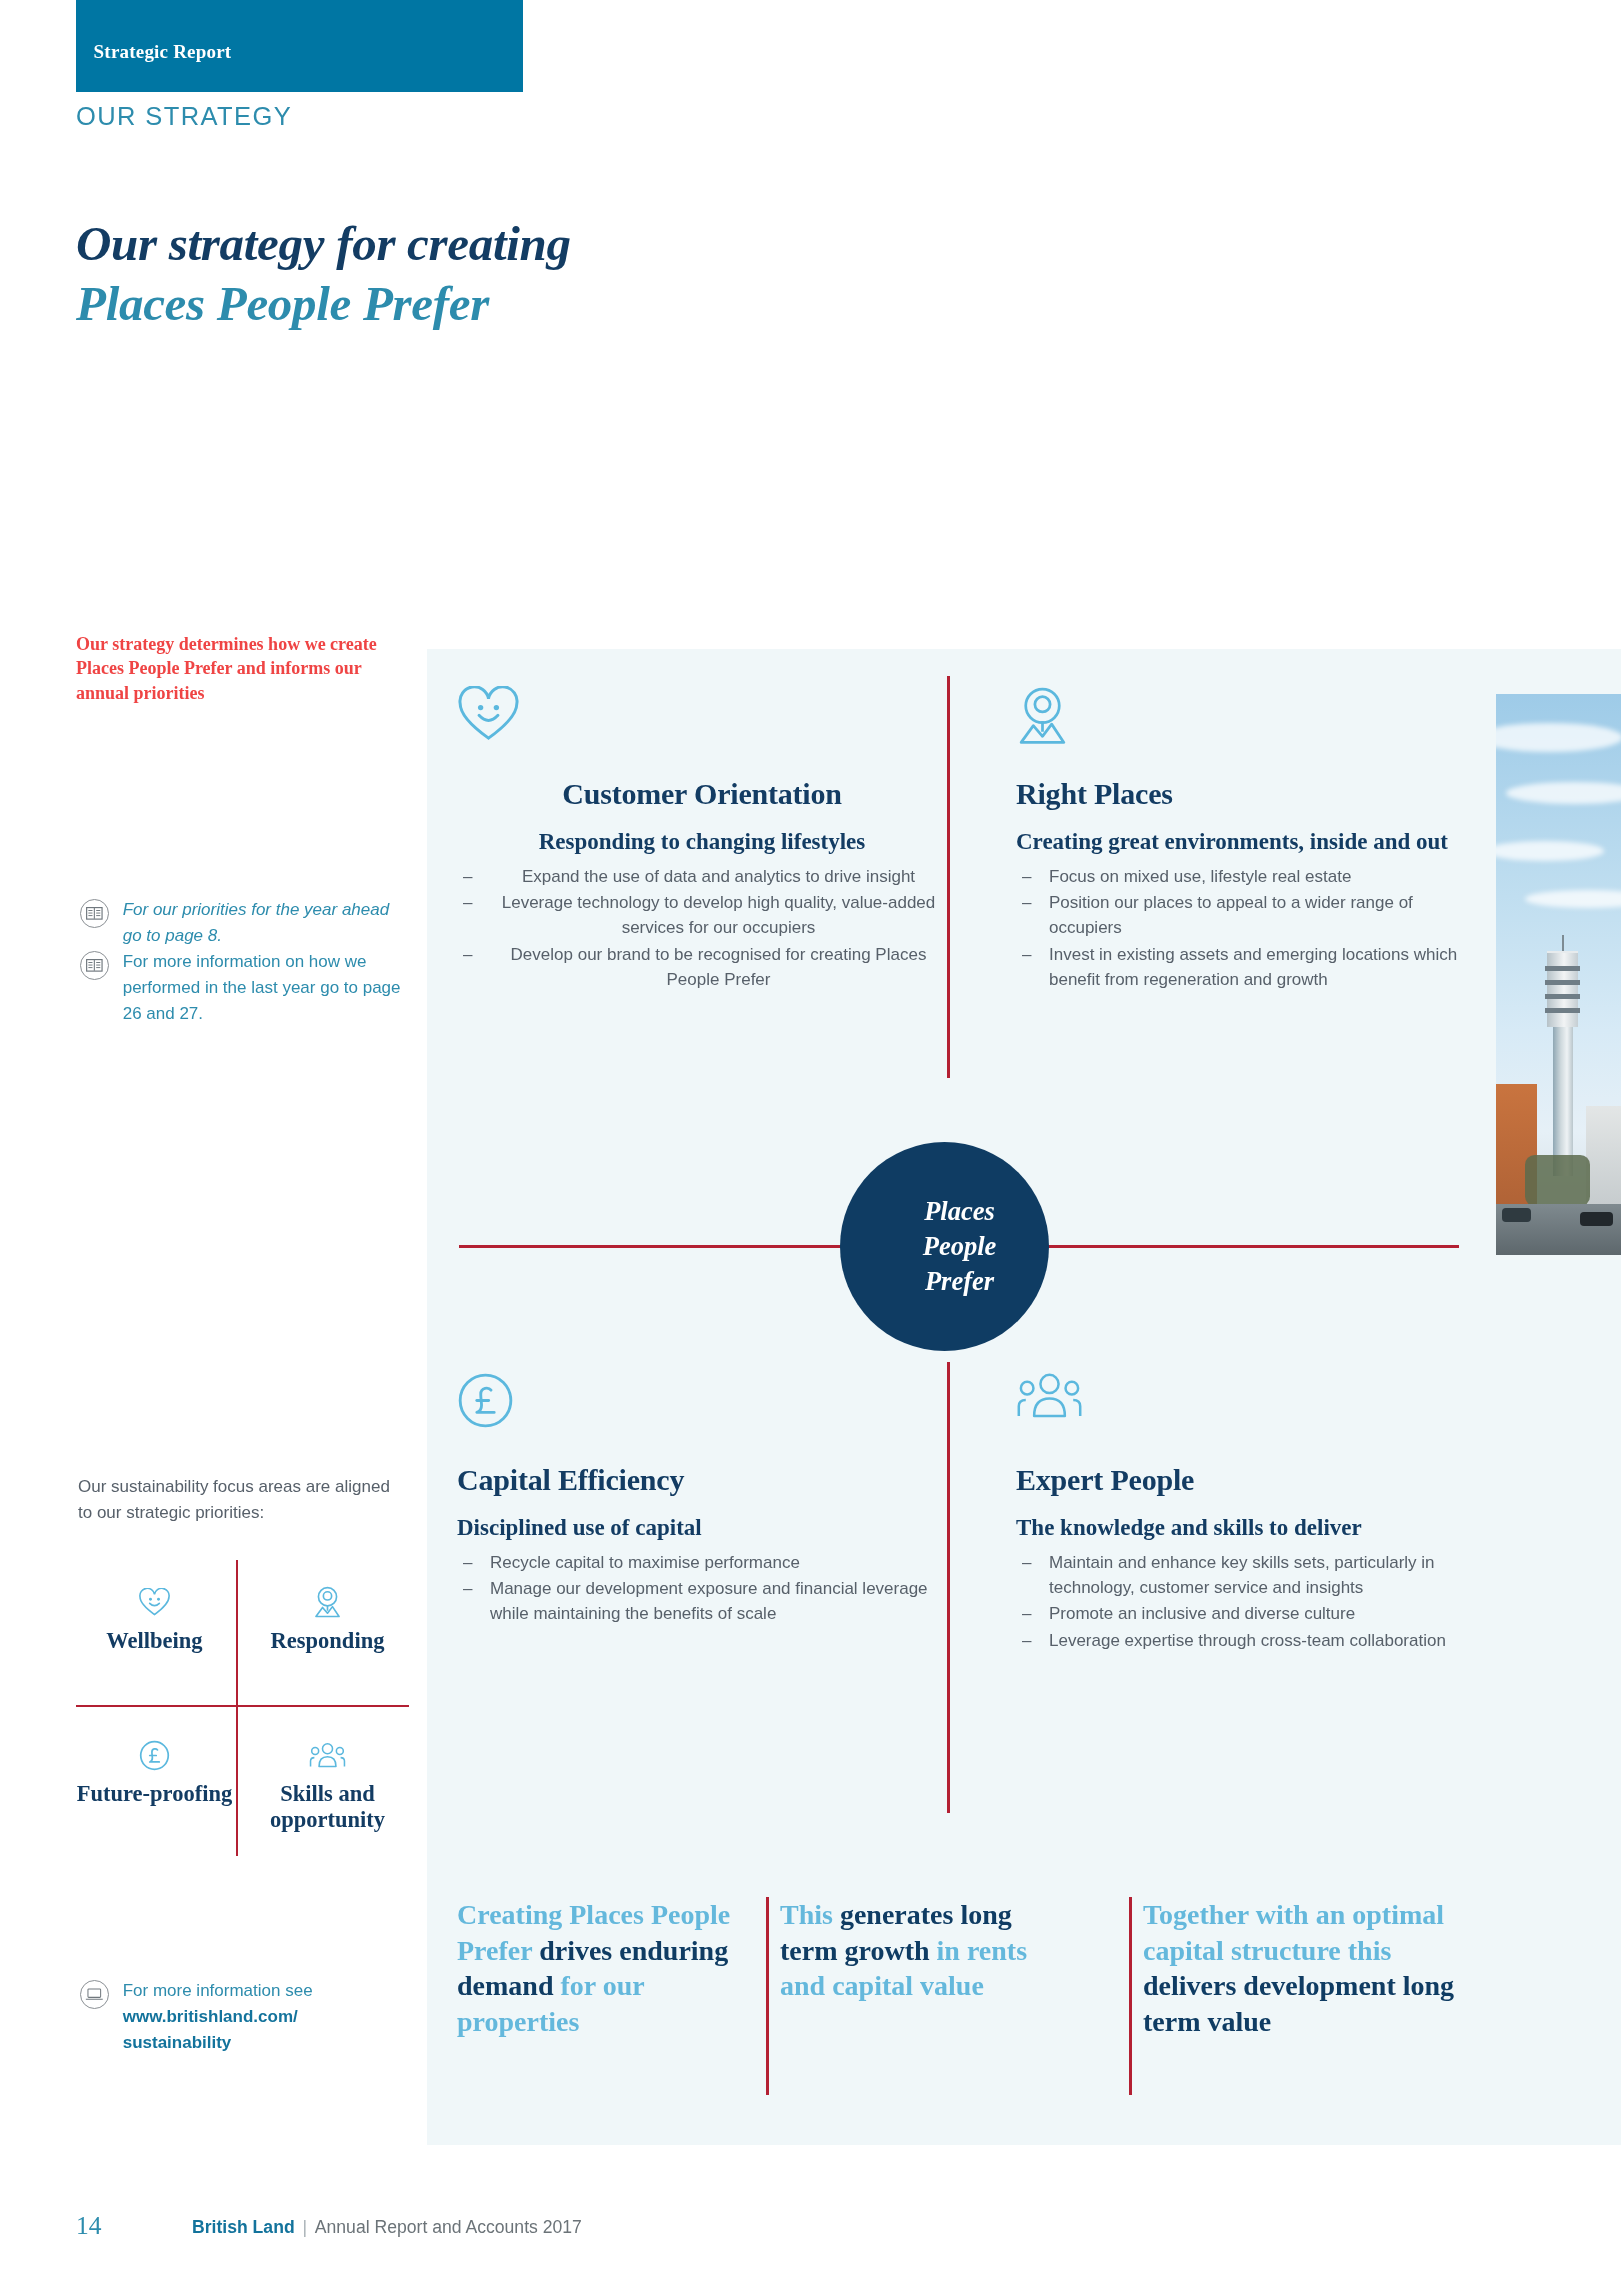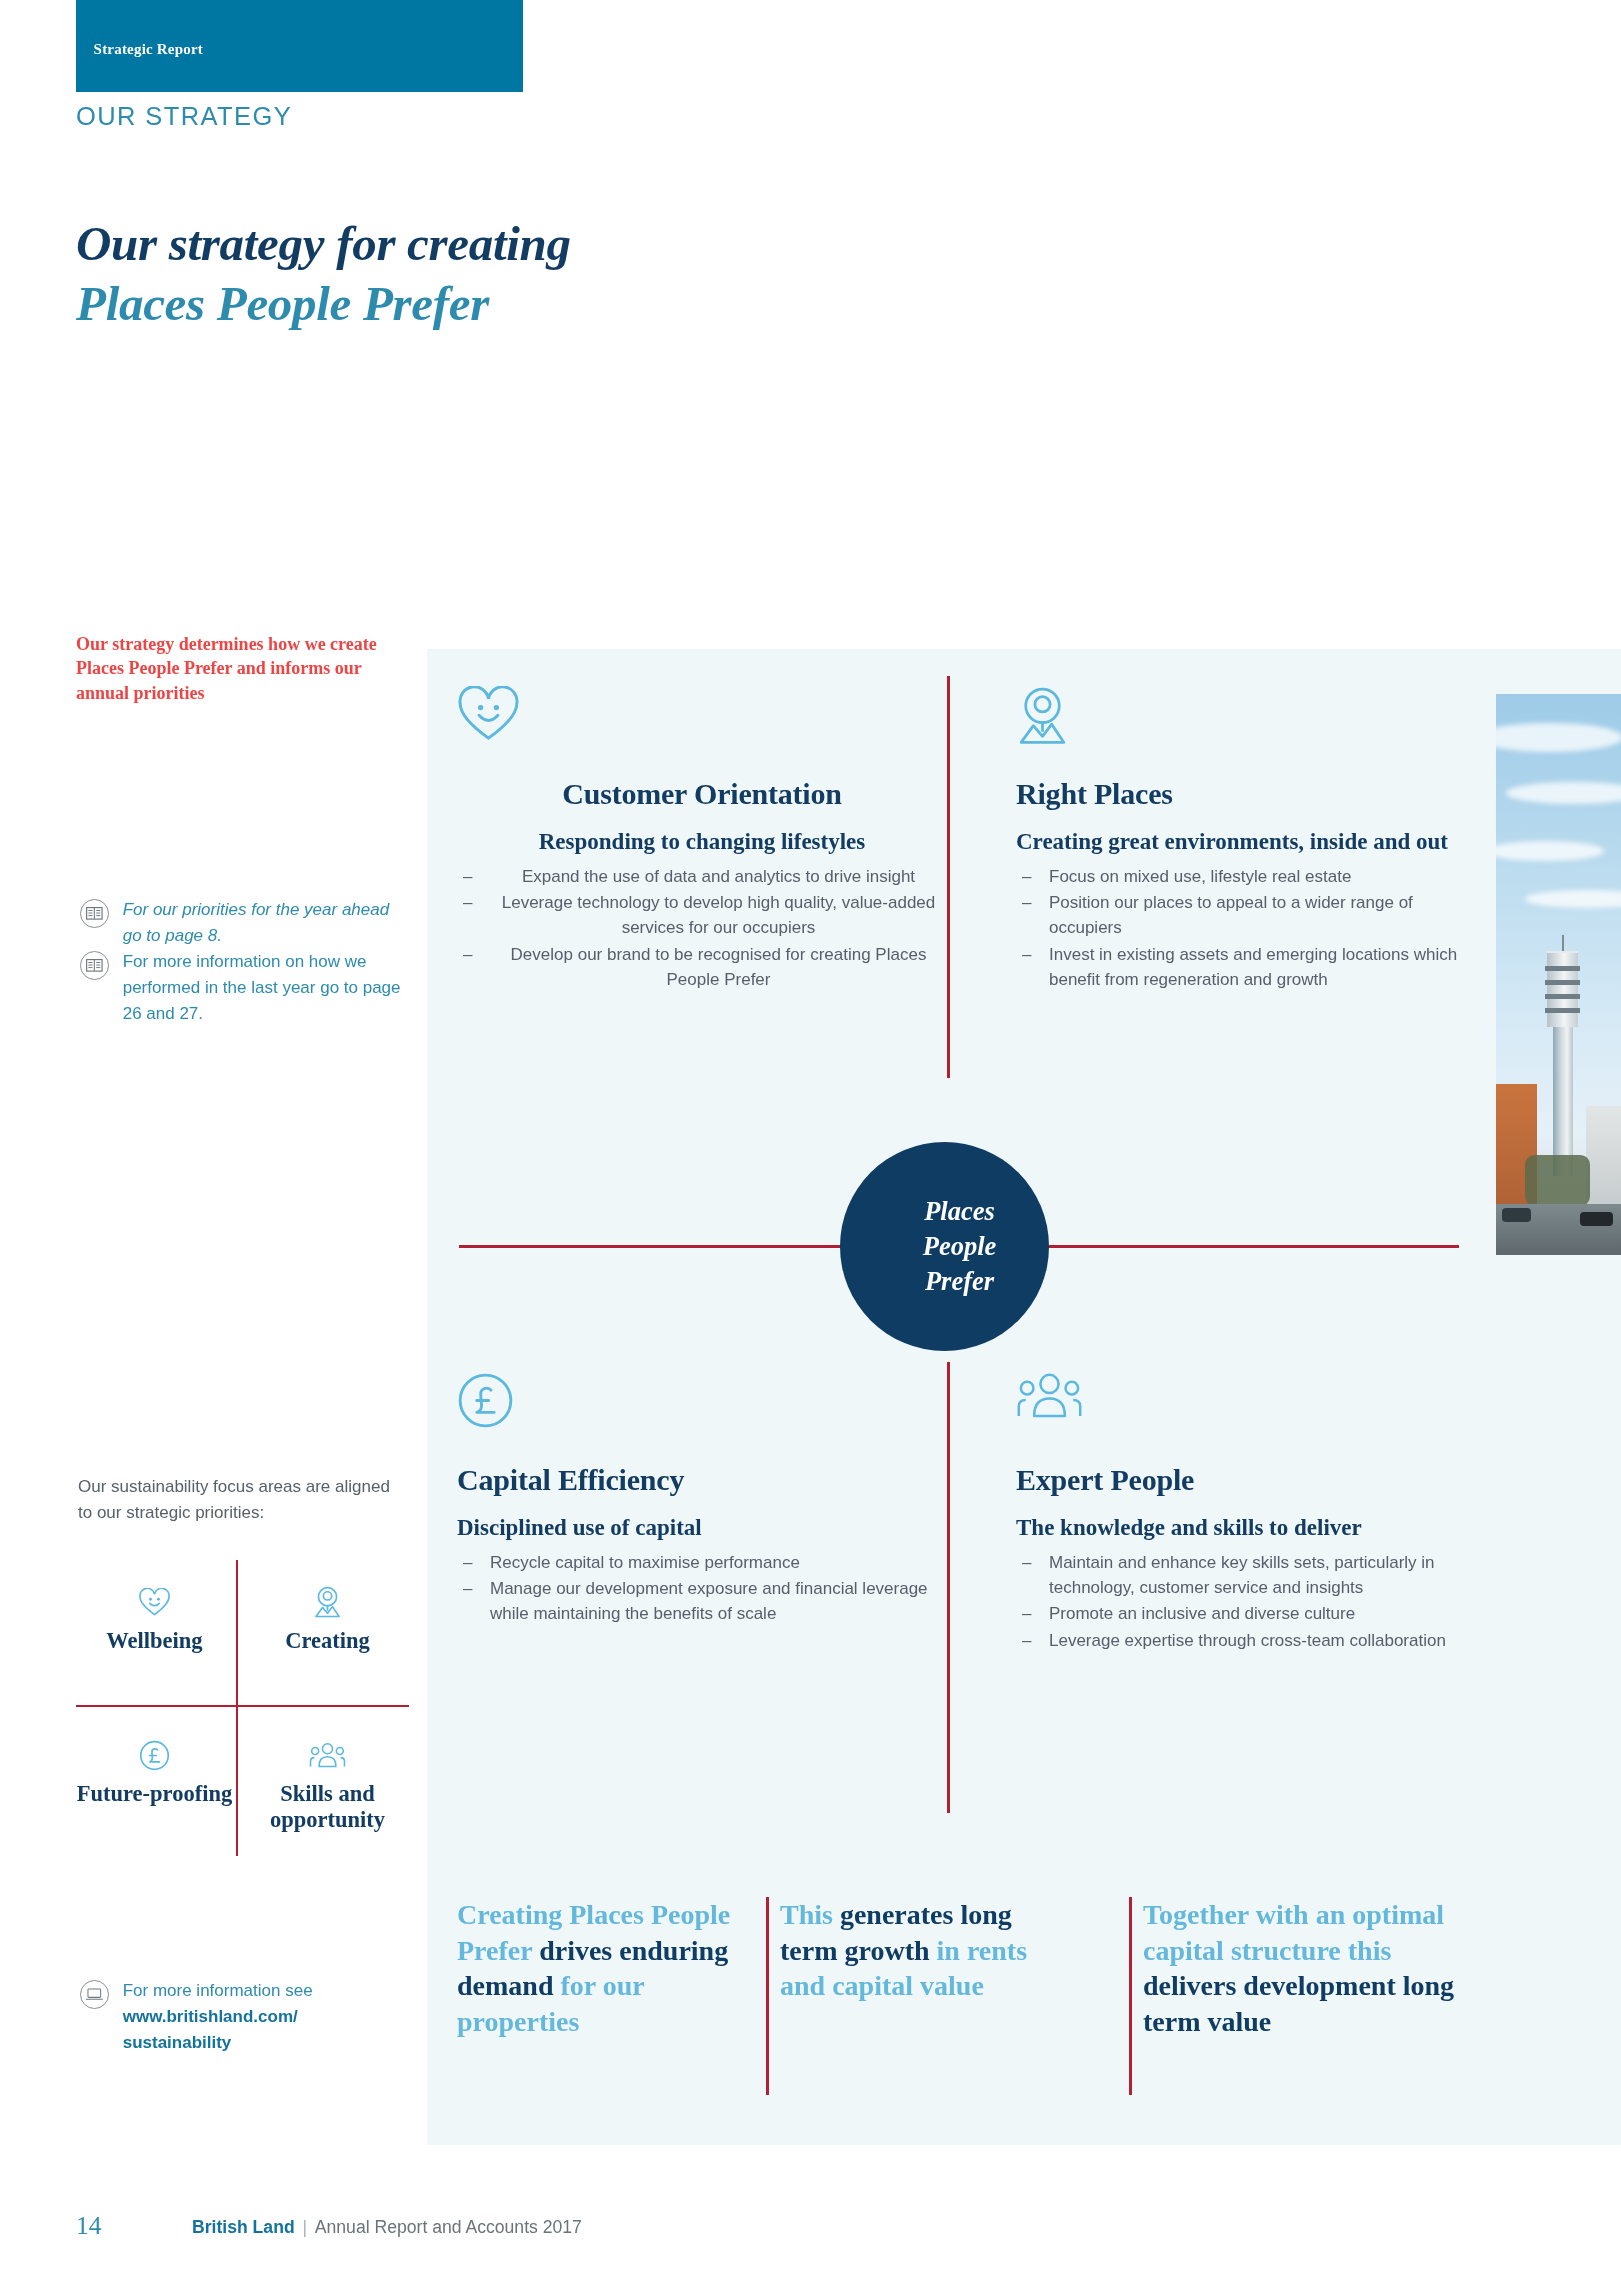--- a/index.html
+++ b/index.html
@@ -25,21 +25,21 @@
     left: 76px; top: 0;
     width: 447px; height: 92px;
     background: #0076A3;
   }
   .section-tab-label {
     position: absolute;
     left: 17.6px; top: 41px;
     color: #ffffff;
     font-family: "Liberation Serif", serif;
     font-weight: bold;
-    font-size: 15px;
+    font-size: 19px;
     letter-spacing: 0.2px;
   }
 
   .eyebrow {
     position: absolute;
     left: 76px; top: 102px;
     color: #2D8CAD;
     font-size: 25.5px;
     letter-spacing: 1.4px;
     font-weight: 400;
@@ -436,21 +436,21 @@
 
     <div class="sus-cell c2">
       <div class="ic">
         <svg width="29" height="33" viewBox="0 0 34 40">
           <path d="M17 2 A11 11 0 0 0 17 24 A11 11 0 0 0 17 2 Z" fill="none" stroke="#5BB8DE" stroke-width="2"></path>
           <circle cx="17" cy="12" r="5" fill="none" stroke="#5BB8DE" stroke-width="2"></circle>
           <path d="M17 23 L17 30" fill="none" stroke="#5BB8DE" stroke-width="2"></path>
           <path d="M3 37 L11 26 L17 33 L23 25 L31 37 Z" fill="none" stroke="#5BB8DE" stroke-width="2" stroke-linejoin="round"></path>
         </svg>
       </div>
-      <div class="lbl">Creating</div>
+      <div class="lbl">Responding</div>
     </div>
 
     <div class="sus-cell c3">
       <div class="ic">
         <svg width="31" height="31" viewBox="0 0 36 36">
           <circle cx="18" cy="18" r="16" fill="none" stroke="#5BB8DE" stroke-width="2"></circle>
           <path d="M21.5 11.5 C20 9.5 15 9.5 15 14 C15 17 15.5 19 15.5 21 C15.5 23.5 14 25 12.5 25.5 L23.5 25.5" fill="none" stroke="#5BB8DE" stroke-width="2" stroke-linecap="round" stroke-linejoin="round"></path>
           <line x1="12.5" y1="18" x2="20" y2="18" stroke="#5BB8DE" stroke-width="2" stroke-linecap="round"></line>
         </svg>
       </div>

